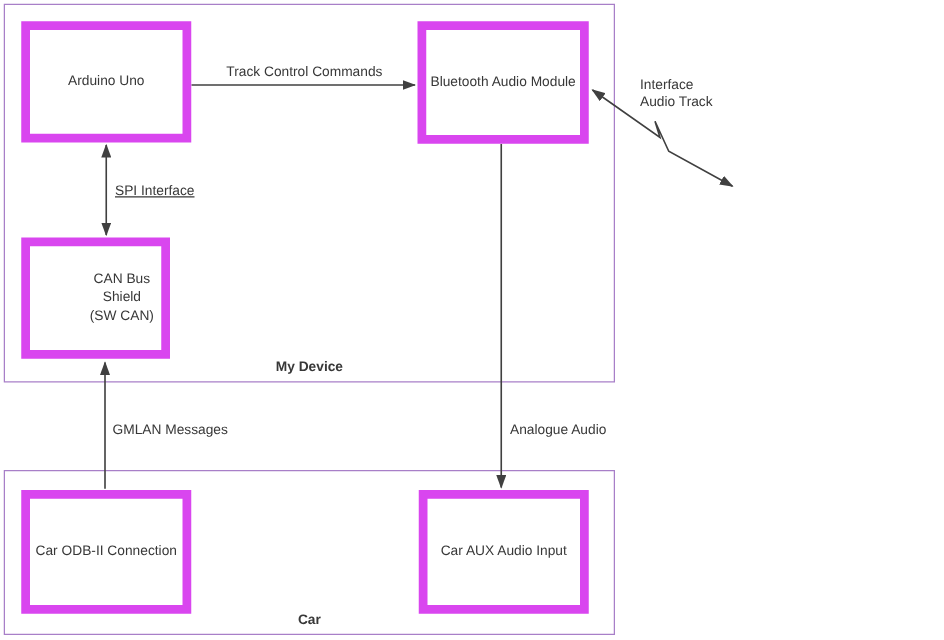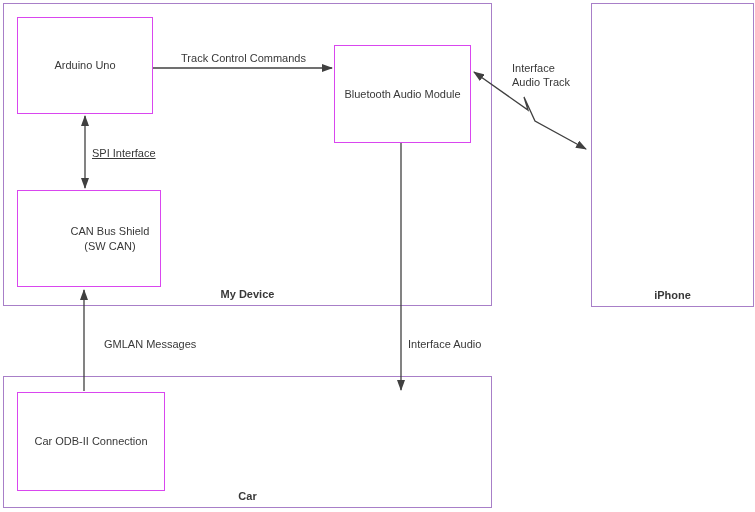--- a/index.html
+++ b/index.html
@@ -22,21 +22,21 @@
     position: absolute;
     bottom: 5px;
     left: 0;
     width: 100%;
     text-align: center;
     font-weight: bold;
     color: #383838;
   }
   .node {
     position: absolute;
-    border: 1px solid #d946ef;
+    border: 7px solid #d946ef;
     background: #ffffff;
     display: flex;
     flex-direction: column;
     align-items: center;
     justify-content: center;
     text-align: center;
     line-height: 15px;
     padding: 2px;
     box-sizing: border-box;
   }
@@ -56,23 +56,20 @@
 </style>
 </head>
 <body>
 
 <div class="canvas">
 
   <div class="container-box" style="left:3px; top:3px; width:487px; height:301px;">
     <div class="container-label">My Device</div>
   </div>
 
-  <div class="container-box" style="left:591px; top:3px; width:161px; height:302px;">
-    <div class="container-label">iPhone</div>
-  </div>
 
   <div class="container-box" style="left:3px; top:376px; width:487px; height:130px;">
     <div class="container-label">Car</div>
   </div>
 
   <svg class="wires" viewBox="0 0 755 512">
     <defs>
       <marker id="arrow" markerUnits="userSpaceOnUse" markerWidth="11" markerHeight="8" viewBox="0 0 11 8" refX="10" refY="4" orient="auto-start-reverse">
         <path d="M0,0 L11,4 L0,8 z" fill="#404040"></path>
       </marker>
@@ -89,40 +86,43 @@
       <line x1="84" y1="391" x2="84" y2="290" marker-end="url(#arrow)"></line>
 
       <line x1="401" y1="115" x2="401" y2="390" marker-end="url(#arrow)"></line>
     </g>
   </svg>
 
   <div class="node" style="left:17px; top:17px; width:136px; height:97px;">
     <span>Arduino Uno</span>
   </div>
 
-  <div class="node" style="left:334px; top:17px; width:137px; height:98px;margin-top:28px;">
+  <div class="node" style="left:334px; top:17px; width:137px; height:98px;">
     <span>Bluetooth Audio Module</span>
   </div>
 
-  <div class="node" style="left:17px; top:190px; width:144px; height:97px;padding-left:44px;">
+  <div class="node" style="left:17px; top:190px; width:119px; height:97px;padding-left:44px;">
     <span>CAN Bus Shield</span>
     <span>(SW CAN)</span>
   </div>
 
-  <div class="node" style="left:17px; top:392px; width:148px; height:99px;">
+  <div class="node" style="left:17px; top:392px; width:136px; height:99px;">
     <span>Car ODB-II Connection</span>
   </div>
 
+  <div class="node" style="left:335px; top:392px; width:136px; height:99px;">
+    <span>Car AUX Audio Input</span>
+  </div>
 
   <div class="conn-label centered" style="left:153px; top:51px; width:181px;">Track Control Commands</div>
 
   <div class="conn-label" style="left:92px; top:146px;text-decoration:underline;">SPI Interface</div>
 
   <div class="conn-label" style="left:512px; top:61px;">
     <div>Interface</div>
     <div>Audio Track</div>
   </div>
 
-  <div class="conn-label" style="left:104px; top:337px;text-align:center;">GMLAN Messages</div>
+  <div class="conn-label" style="left:90px; top:337px;text-align:center;">GMLAN Messages</div>
 
-  <div class="conn-label" style="left:408px; top:337px;">Interface Audio</div>
+  <div class="conn-label" style="left:408px; top:337px;">Analogue Audio</div>
 
 </div>
 
 </body></html>

